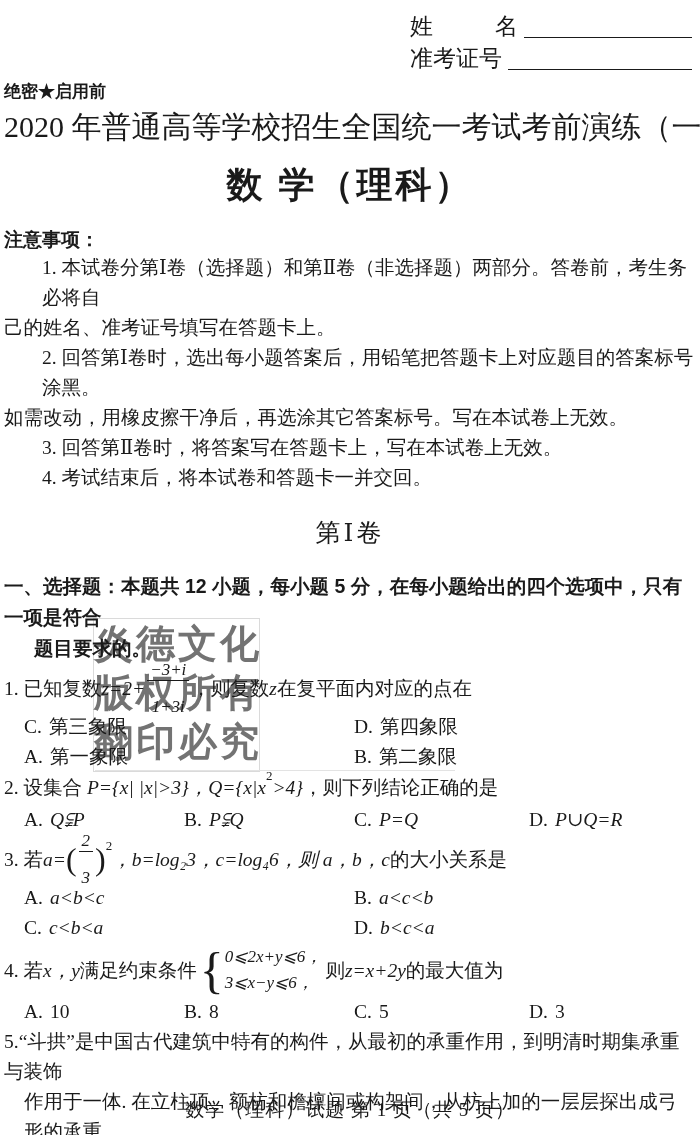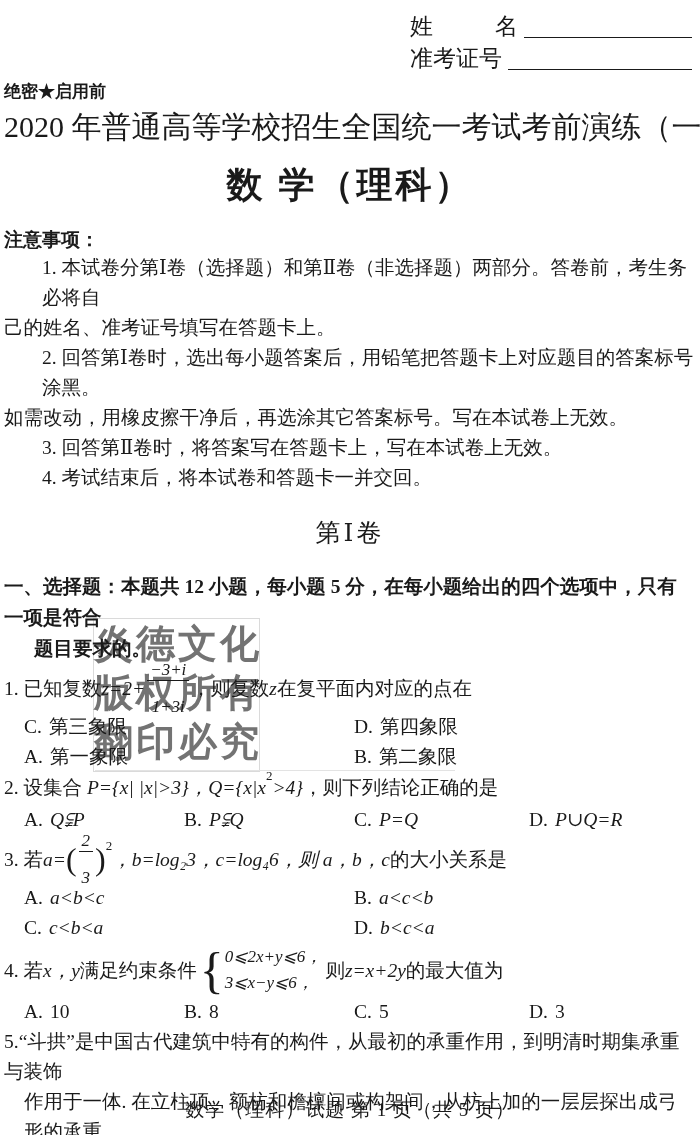--- a/index.html
+++ b/index.html
@@ -22,21 +22,21 @@
   .exam-title { margin-top:2px; text-align:center; font-size:30px; line-height:44px; white-space:nowrap; }
   .subject-title { margin-top:12px; text-align:center; font-size:36px; line-height:48px;
             font-family:"Liberation Sans","DejaVu Sans",sans-serif; font-weight:bold; letter-spacing:3px; }
 
   .notice-head { margin-top:18px; font-family:"Liberation Sans","DejaVu Sans",sans-serif;
             font-weight:bold; font-size:19px; line-height:26px; }
   .n-line { line-height:30px; }
   .n-line.ind { padding-left:38px; }
 
   .sec-title { margin-top:22px; text-align:center; font-size:25px; line-height:36px; letter-spacing:3px; }
-  .instr { margin-top:20px; font-family:Liberation Serif, serif;
+  .instr { margin-top:20px; font-family:Liberation Sans, sans-serif;
             font-weight:bold; font-size:19.5px; line-height:31px; }
   .instr .l2 { padding-left:30px; }
 
   .stem { line-height:31px; }
   .stem-flex { display:flex; align-items:center; height:48px; }
   .math { font-family:"Liberation Serif","DejaVu Serif",serif; font-style:italic; }
   .frac { display:inline-block; vertical-align:middle; text-align:center;
           font-size:17px; line-height:1.15; font-style:italic; margin:0 2px; }
   .frac .num { display:block; border-bottom:1.2px solid #1a1a1a; padding:0 3px; }
   .frac .den { display:block; padding:0 3px;margin-top:16px; }

